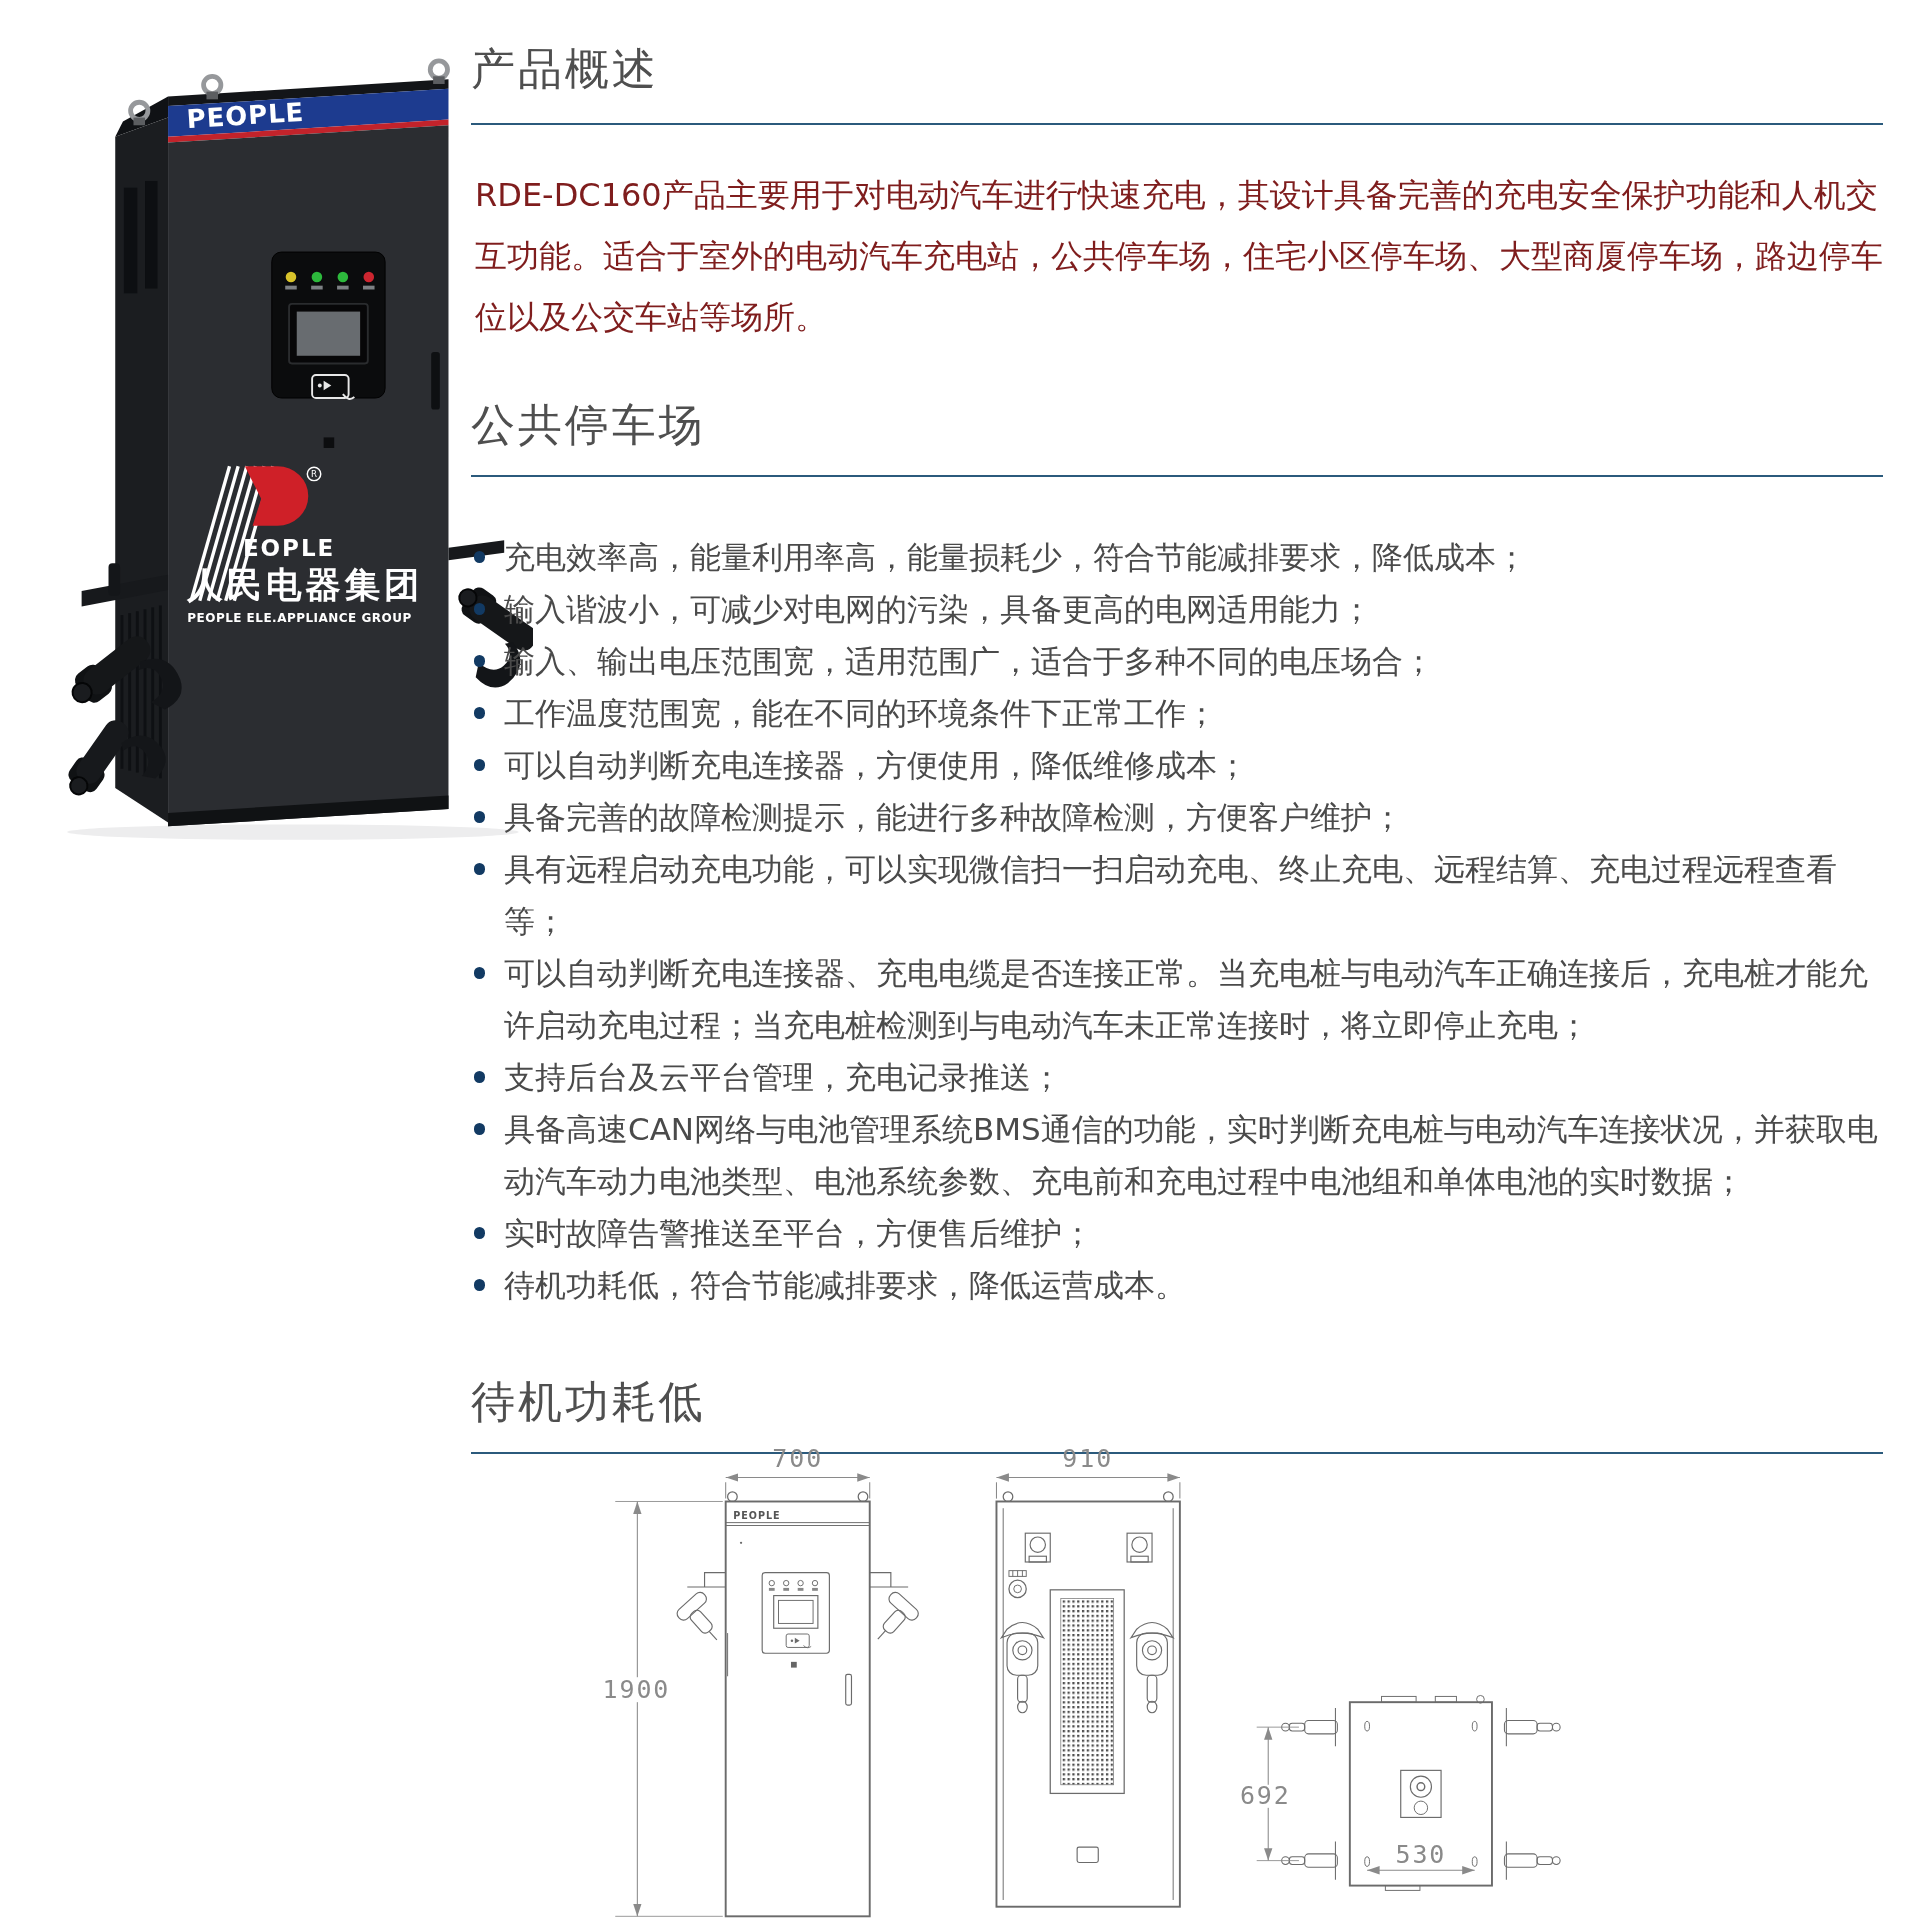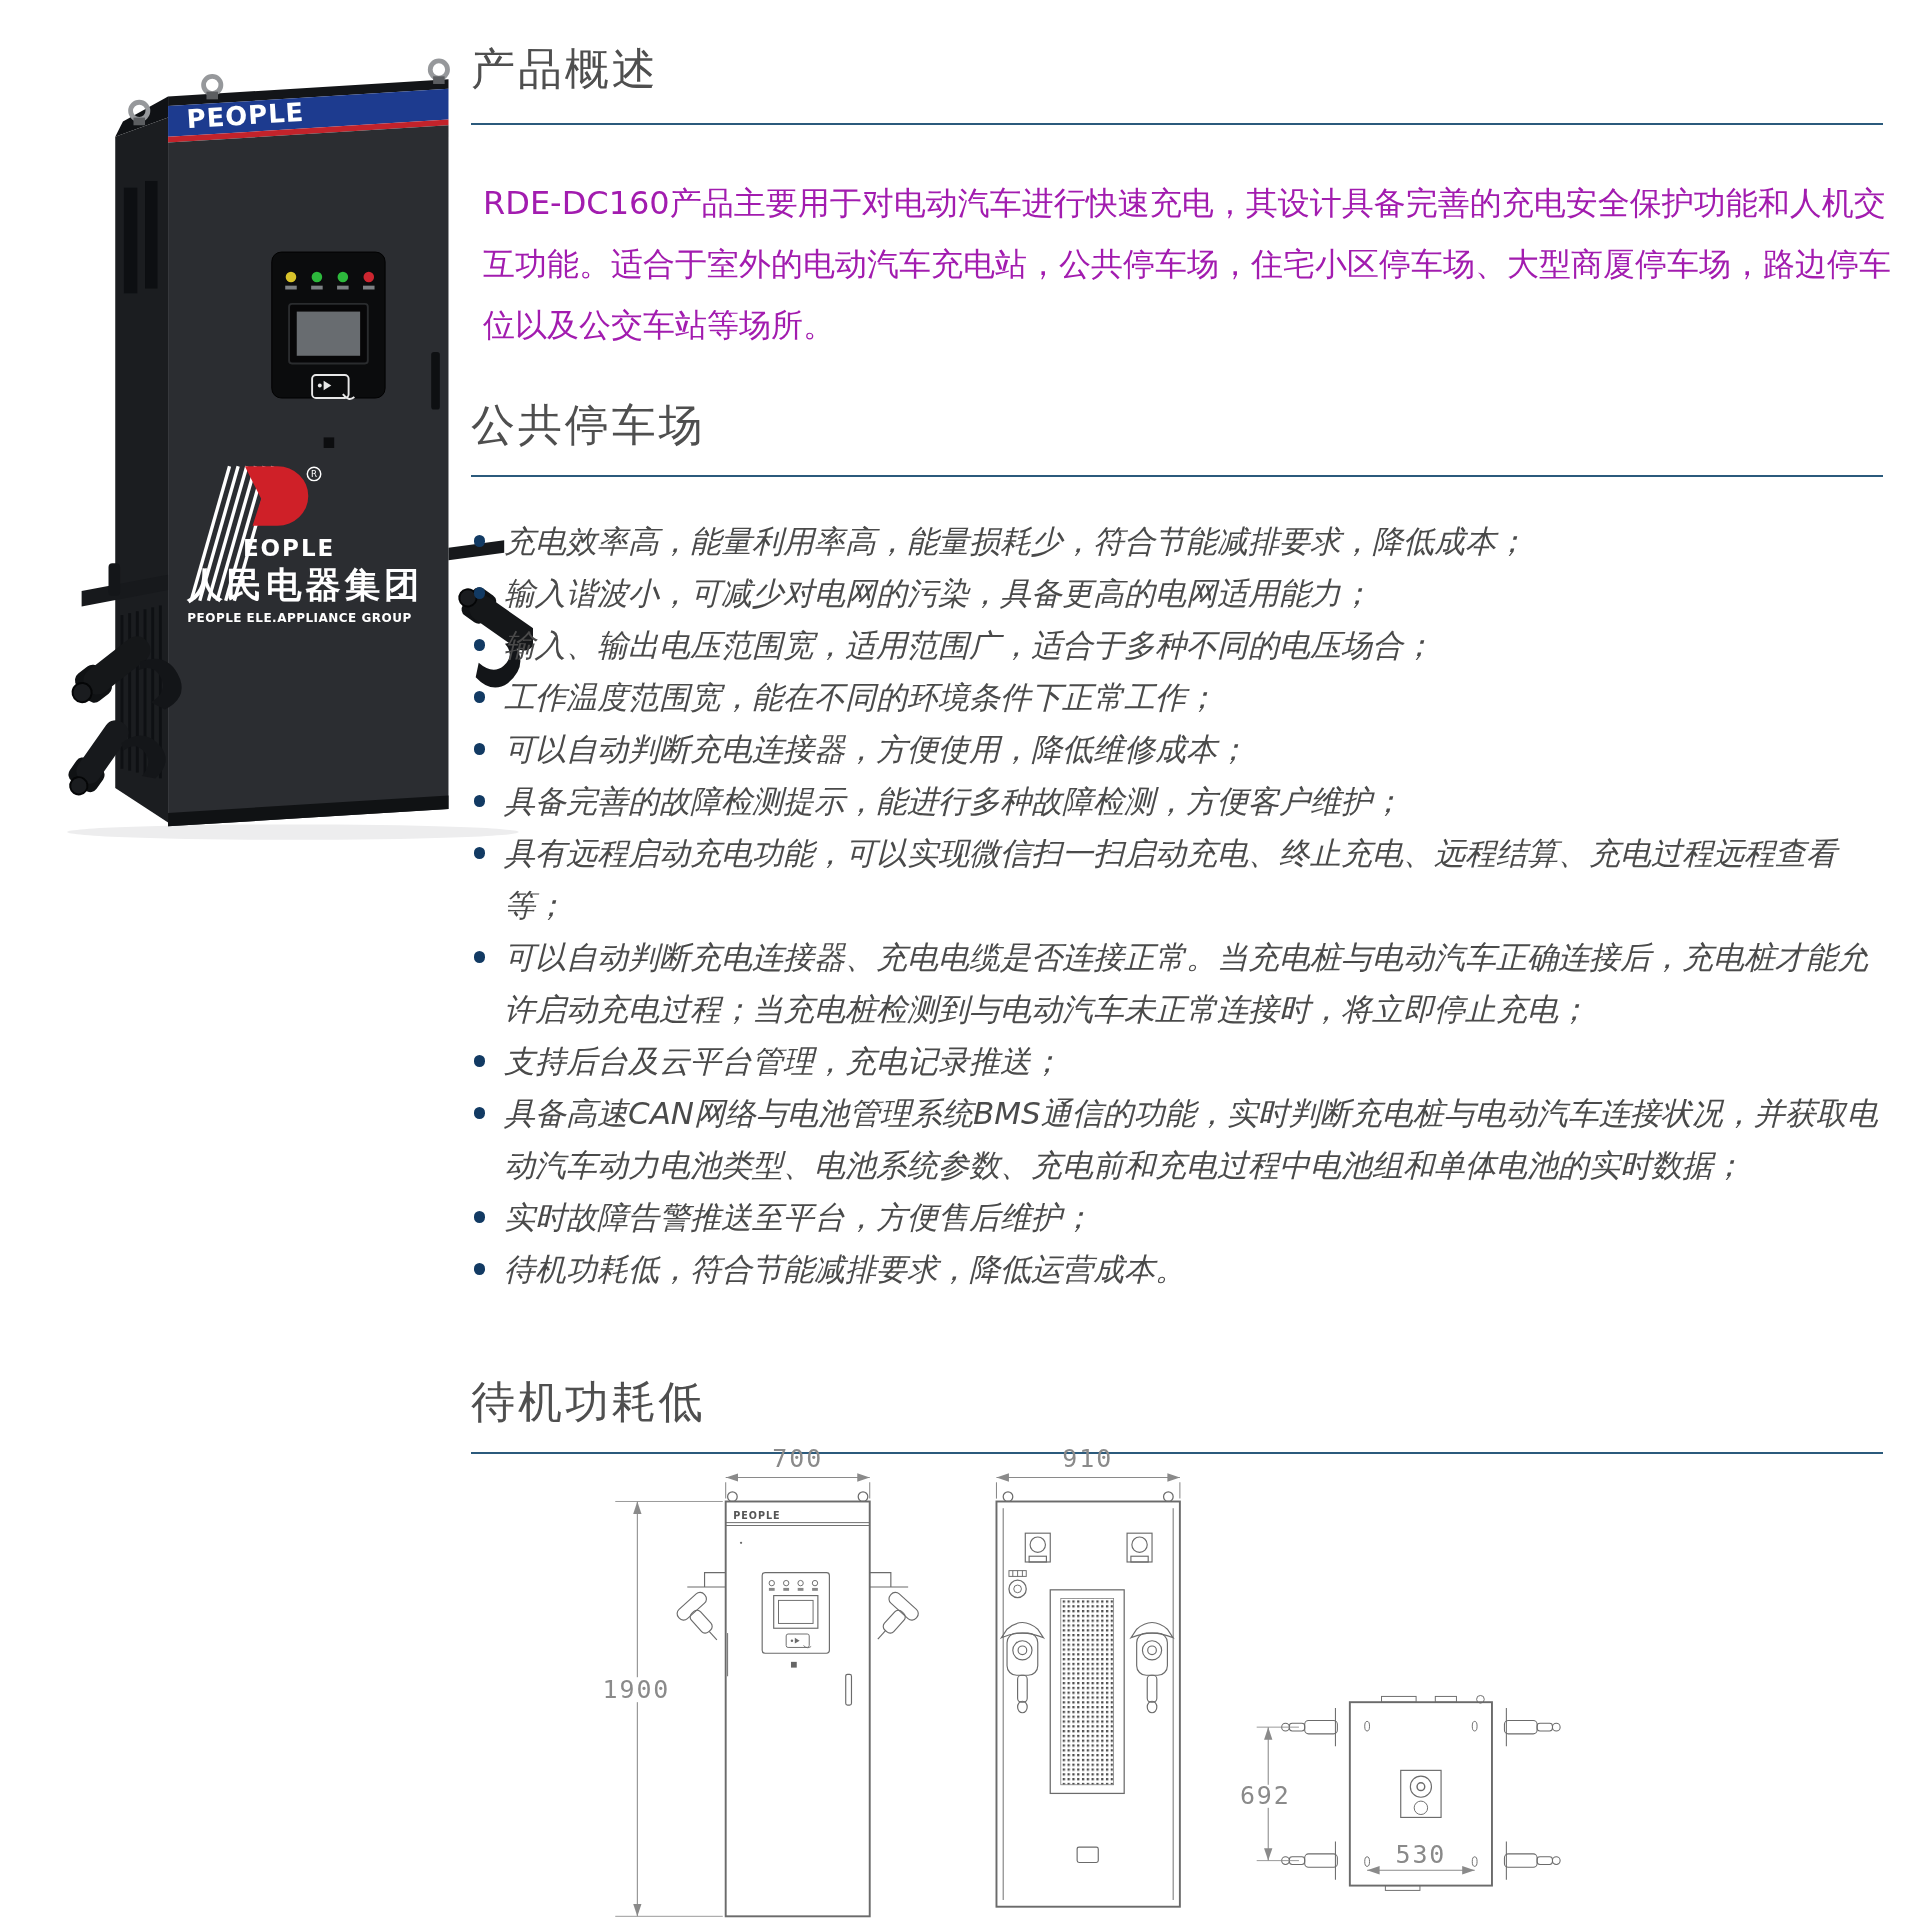--- a/index.html
+++ b/index.html
@@ -2,22 +2,22 @@
 <html><head>
 <meta charset="utf-8">
 <style>
   html,body{margin:0;padding:0;background:#ffffff;}
   body{width:1921px;height:1924px;font-family:"DejaVu Sans","Liberation Sans",sans-serif;}
   .page{position:relative;width:1921px;height:1924px;overflow:hidden;background:#fff;}
   .photo{position:absolute;left:24px;top:29px;width:509px;height:812px;}
   .content{position:absolute;left:471px;top:38px;width:1412px;height:1886px;}
   .sec-title{position:absolute;left:0;margin:0;font-size:44px;font-weight:400;color:#4f4f4f;letter-spacing:2.9px;line-height:1.25;font-family:Liberation Serif, serif;}
   .sec-rule{position:absolute;left:0;width:1412px;height:0;border-bottom:2.9px solid #2b5a7c;}
-  .overview-body{position:absolute;left:0;top:123px;width:1412px;font-size:32px;line-height:61px;color:#a21caf;margin:12px;}
-  .feature-list{position:absolute;left:0;top:477px;width:1412px;margin:0;padding:0;list-style:none;font-style:italic;}
+  .overview-body{position:absolute;left:0;top:123px;width:1412px;font-size:32px;line-height:61px;color:#7f1d1d;margin:4px;}
+  .feature-list{position:absolute;left:0;top:493px;width:1412px;margin:0;padding:0;list-style:none;}
   .feature-list li{position:relative;padding-left:33px;font-size:31px;line-height:52px;color:#4a4a4a;}
   .feature-list li::before{content:"";position:absolute;left:2.9px;top:20px;width:11.5px;height:11.5px;border-radius:50%;background:#123a63;}
   .drawings{position:absolute;left:0;top:1403px;width:1412px;height:483px;}
   .dim-text{font-family:"DejaVu Sans Mono","Liberation Mono",monospace;font-size:26px;fill:#8a8a8a;letter-spacing:2px;}
   .draw-label{font-family:"DejaVu Sans",sans-serif;font-weight:bold;font-size:10px;fill:#555;letter-spacing:1px;}
 </style>
 </head>
 <body>
 
 <div class="page">

